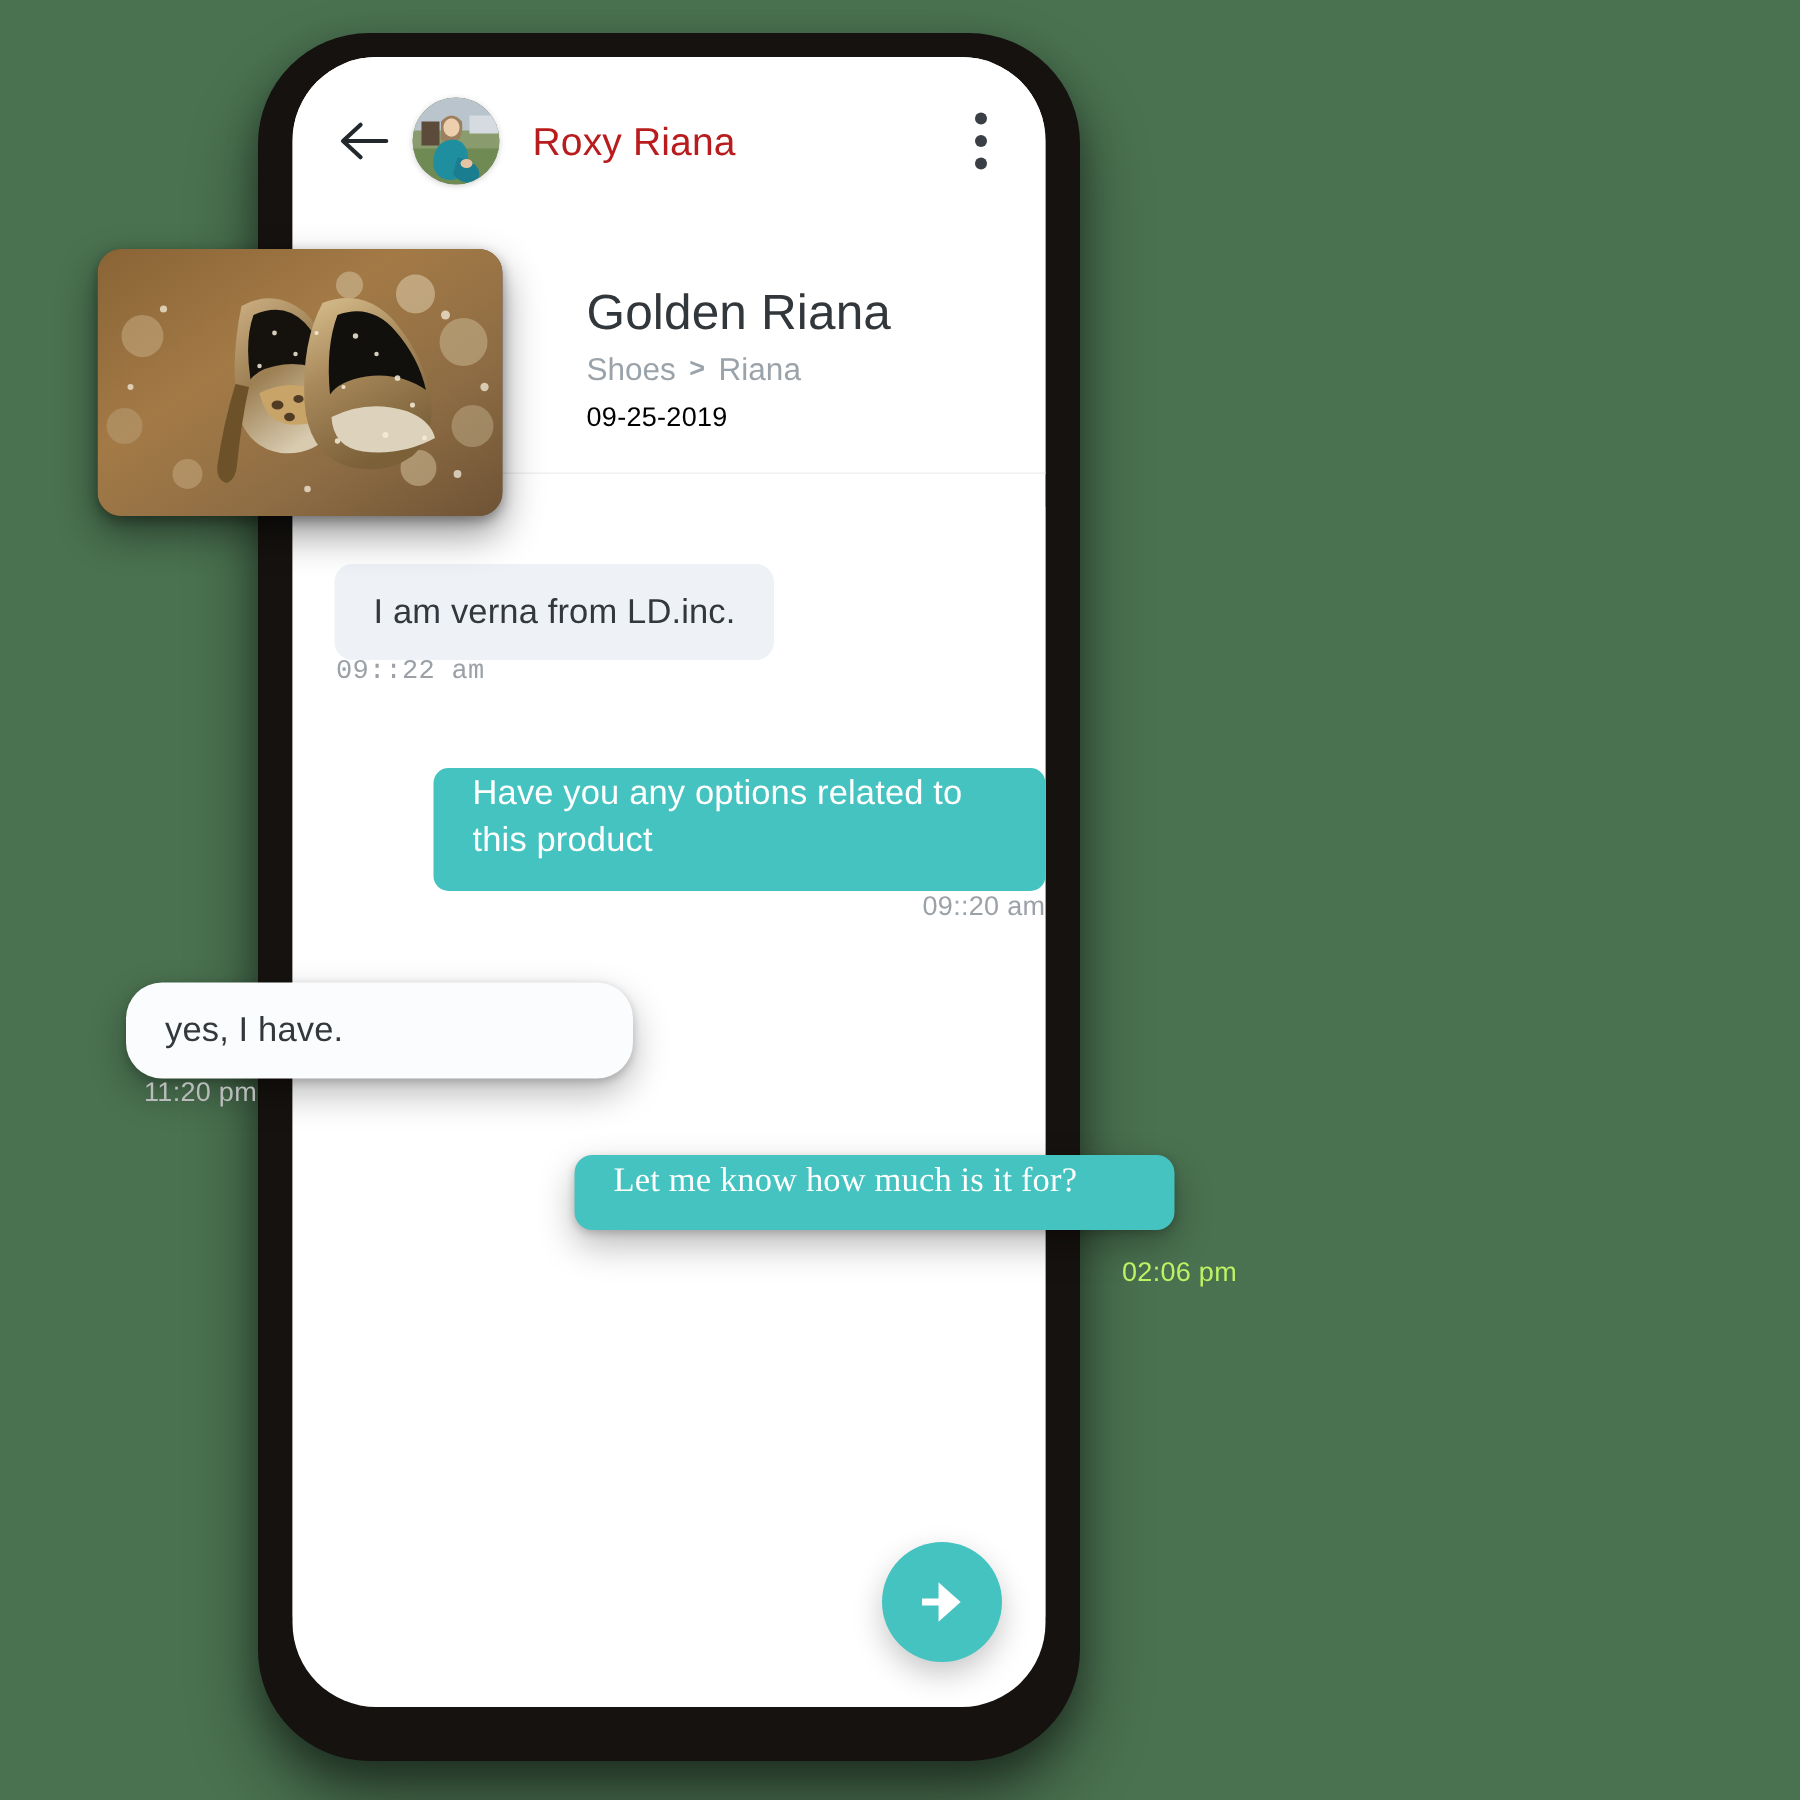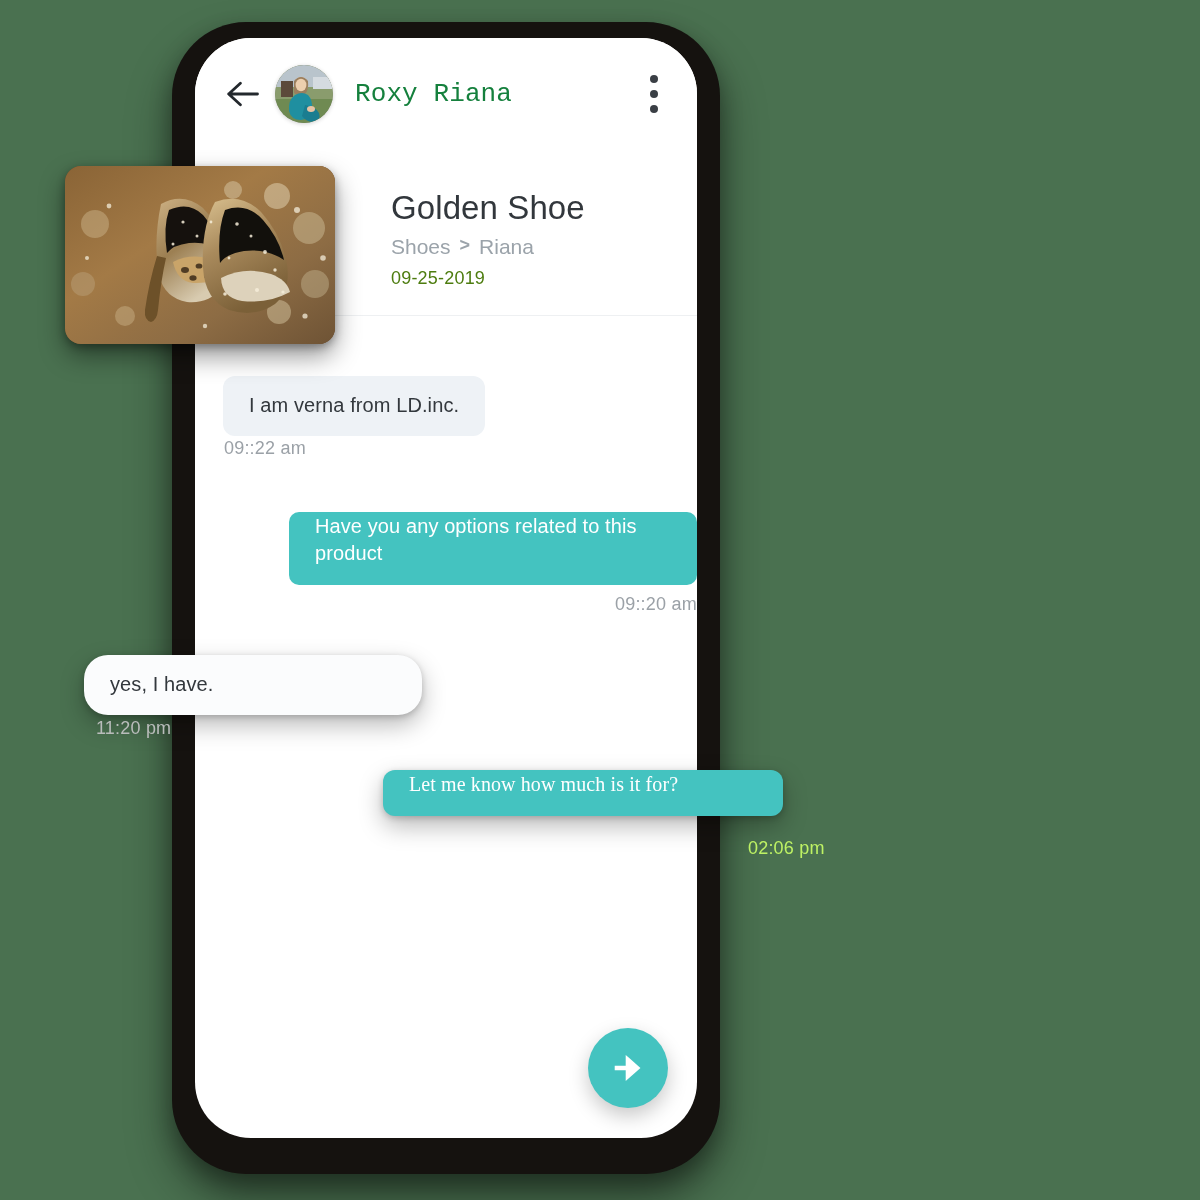--- a/index.html
+++ b/index.html
@@ -72,24 +72,23 @@
     flex: 0 0 auto;
     overflow: hidden;
     background: #7d8a6a;
     box-shadow: 0 1px 4px rgba(0,0,0,0.18);
   }
   .avatar svg { display: block; width: 100%; height: 100%; }
 
   .contact-name {
     margin-left: 22px;
     font-size: 26px;
-    color: #15803d;
+    color: #b91c1c;
     letter-spacing: 0.1px;
     white-space: nowrap;
-    font-family: Liberation Mono, monospace;
   }
 
   .menu-icon {
     margin-left: auto;
     width: 30px;
     height: 44px;
     display: flex;
     flex-direction: column;
     align-items: center;
     justify-content: center;
@@ -130,21 +129,21 @@
   }
   .breadcrumb .sep {
     font-size: 18px;
     color: #9ba3aa;
     font-weight: bold;
   }
 
   .product-date {
     margin-top: 9px;
     font-size: 18px;
-    color: #4d7c0f;
+    color: #000000;
     letter-spacing: 0.2px;
   }
 
   
   #product-thumb {
     position: absolute;
     left: 65px;
     top: 166px;
     width: 270px;
     height: 178px;
@@ -161,21 +160,21 @@
     position: absolute;
     left: 0;
     top: 300px;
     width: 502px;
     height: 740px;
     background: #ffffff;
   }
 
   .bubble {
     position: absolute;
-    font-size: 20px;
+    font-size: 23px;
     line-height: 1.36;
     letter-spacing: 0.1px;
   }
 
   .bubble.incoming {
     background: #eef2f6;
     color: #33383d;
     border-radius: 12px;
     padding: 16px 26px 17px 26px;
   }
@@ -190,21 +189,21 @@
   .time {
     position: absolute;
     font-size: 18px;
     color: #9ba1a7;
     letter-spacing: 0.2px;
     white-space: nowrap;
   }
 
   
   #msg-1      { left: 223px; top: 376px; z-index: 20; }
-  #msg-1-time { left: 224px; top: 438px; z-index: 20; }
+  #msg-1-time { left: 224px; top: 438px; z-index: 20; font-family: Liberation Mono, monospace; }
 
   
   #msg-2      { left: 289px; top: 512px; width: 408px; z-index: 20; }
   #msg-2-time { left: 615px; top: 594px; z-index: 20; }
 
   
   #msg-3 {
     left: 84px; top: 655px; width: 338px; z-index: 45;
     border-radius: 24px;
     background: #fbfcfd;
@@ -308,21 +307,21 @@
     <div class="contact-name">Roxy Riana</div>
 
     <div class="menu-icon">
       <i></i>
         <i></i>
         <i></i>
     </div>
   </div>
 
   <div class="product-header">
-    <div class="product-title">Golden Shoe</div>
+    <div class="product-title">Golden Riana</div>
 
     <div class="breadcrumb">
       <span>Shoes</span>
       <span class="sep">&gt;</span>
       <span>Riana</span>
     </div>
 
     <div class="product-date">09-25-2019</div>
   </div>
 

